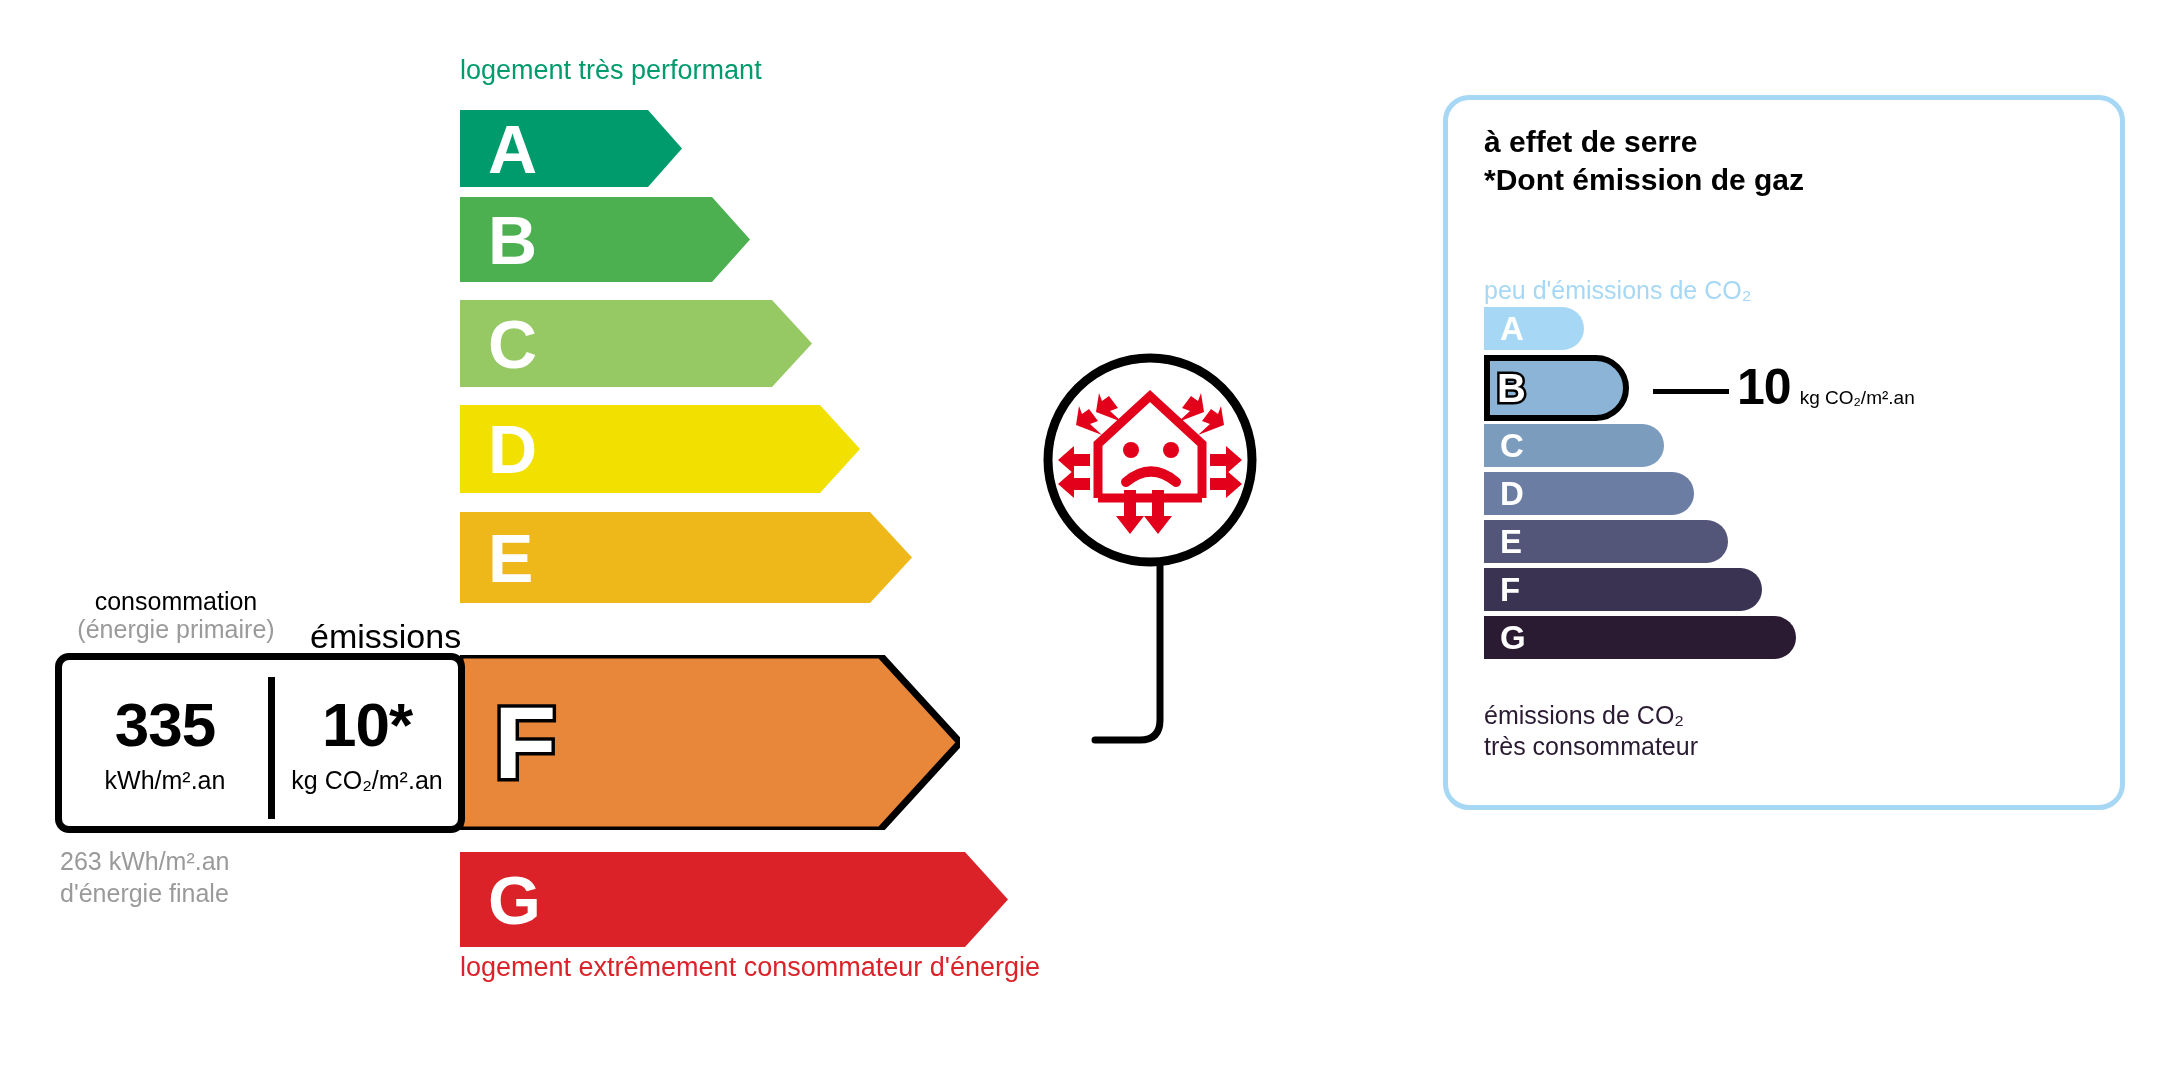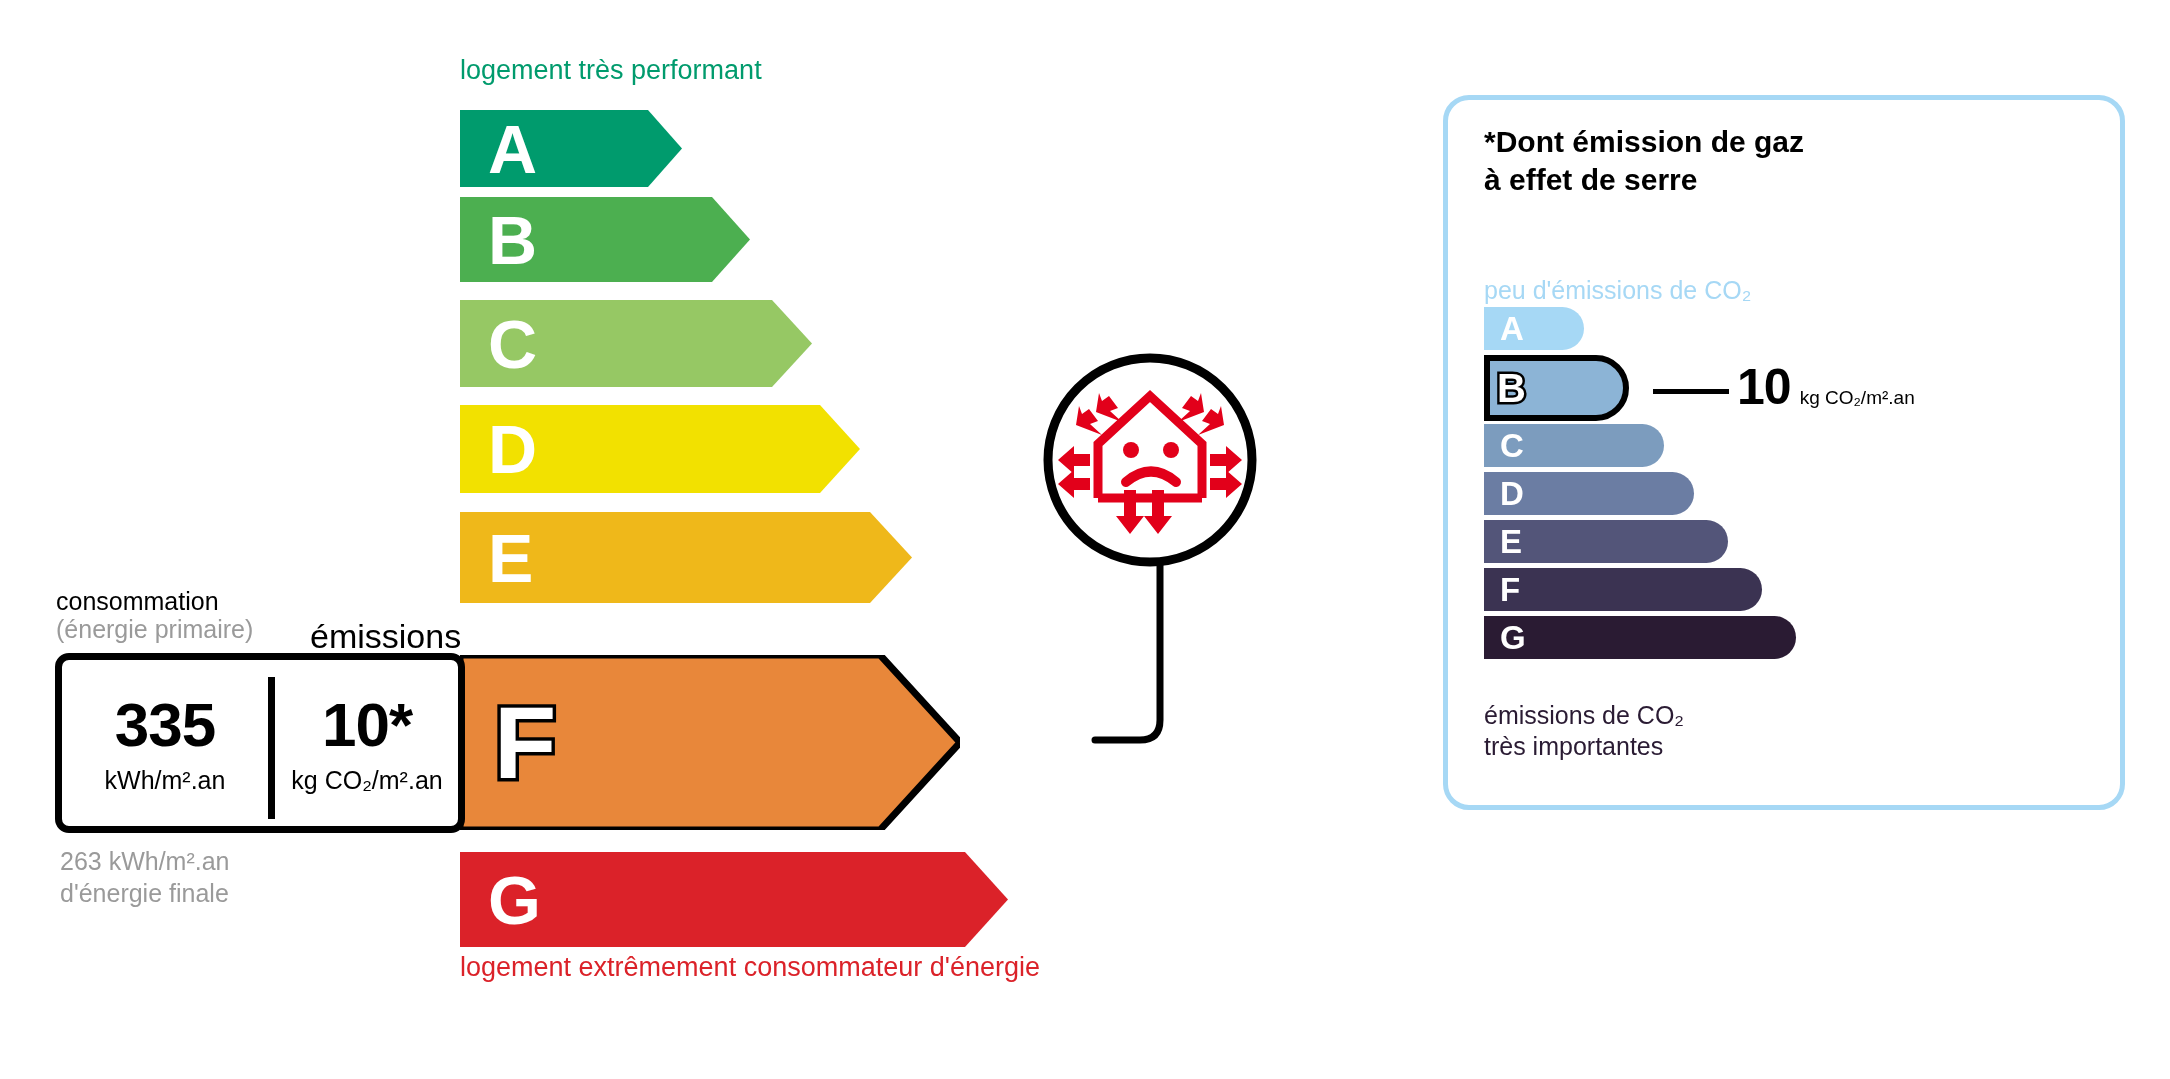--- a/index.html
+++ b/index.html
@@ -52,21 +52,21 @@
   .vcell{
     position:absolute;top:0;height:100%;
     display:flex;flex-direction:column;align-items:center;justify-content:center;
   }
   .vcell.left{left:0;width:206px;}
   .vcell.right{left:213px;width:184px;align-items:center;}
   .vcell .num{font-size:62px;font-weight:bold;color:#000;line-height:1.0;letter-spacing:-1px;}
   .vcell .unit{font-size:25px;color:#000;margin-top:12px;line-height:1;}
 
   .lbl-conso{
-    position:absolute;left:56px;top:587px;width:240px;
+    position:absolute;left:56px;top:587px;width:240px;text-align:center;
     font-size:25px;color:#000;line-height:1.12;
   }
   .lbl-conso .sub{color:#9a9a9a;display:block;}
   .lbl-emis{
     position:absolute;left:298px;top:617px;
     font-size:34px;color:#000;line-height:1.12;margin-left:12px;
   }
   .lbl-final{
     position:absolute;left:60px;top:845px;
     font-size:25px;color:#9a9a9a;line-height:1.28;
@@ -227,22 +227,22 @@
 
   <div class="lbl-final">
     <div>263 kWh/m².an</div>
     <div>d'énergie finale</div>
   </div>
 
   <div class="dpe-bottom-label">logement extrêmement consommateur d'énergie</div>
 
   <div class="ges-panel"></div>
   <div class="ges-title">
+    <div>à effet de serre</div>
     <div>*Dont émission de gaz</div>
-    <div>à effet de serre</div>
   </div>
   <div class="ges-top-label">peu d'émissions de CO₂</div>
 
   <div class="bars" id="ges-bars">
       <div class="gbar" style="left: 1484px; top: 307px; width: 100px; height: 43px;">
         <div class="gshape" style="background: rgb(166, 216, 245);"></div>
         <span class="gglyph">A</span>
       </div>
       <div class="gbar current" style="left: 1484px; top: 355px; width: 145px; height: 66px;">
         <div class="gshape" style="background: rgb(140, 180, 214);"></div>
@@ -271,16 +271,16 @@
     </div>
 
   <div class="ges-lead"></div>
   <div class="ges-val">
     <span class="n">10</span>
     <span class="u">kg CO₂/m².an</span>
   </div>
 
   <div class="ges-bottom-label">
     <div>émissions de CO₂</div>
-    <div>très importantes</div>
+    <div>très consommateur</div>
   </div>
 
 </div>
 
 </body></html>

